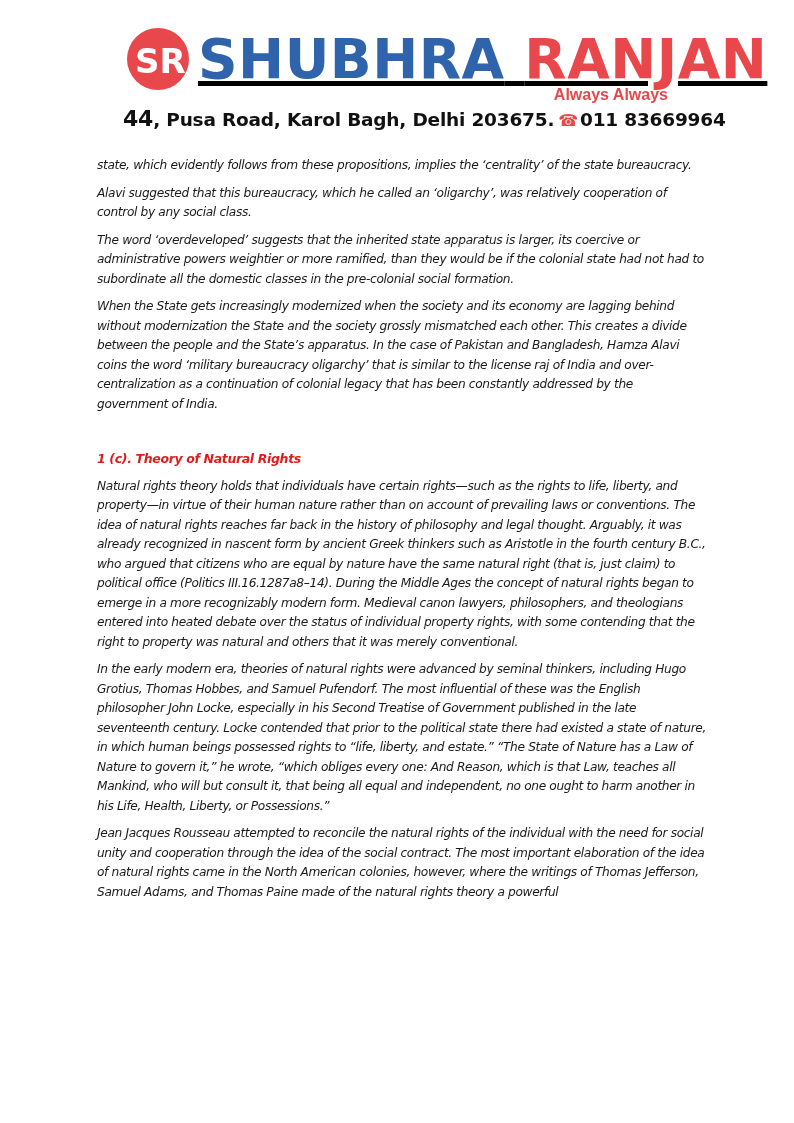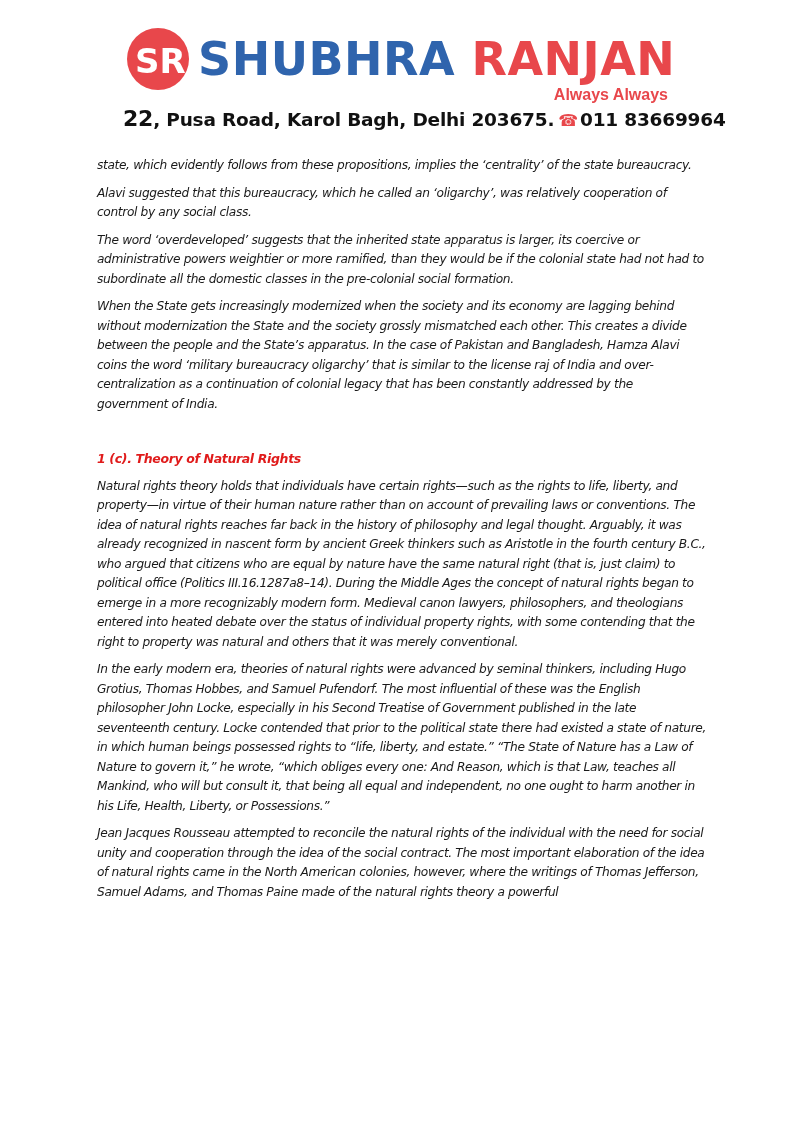--- a/index.html
+++ b/index.html
@@ -8,21 +8,21 @@
 
     .header { position: absolute; left: 124px; top: 26px; width: 570px; height: 108px; }
     .logo-circle {
       position: absolute; left: 3px; top: 2px; width: 62px; height: 62px;
       border-radius: 50%; background: #e8474b;
     }
     .logo-circle svg { position: absolute; left: 0; top: 0; }
     .brand {
       position: absolute; left: 74px; top: 0px;
       font-family: "DejaVu Sans", sans-serif; font-weight: bold;
-      font-size: 46px; line-height: 66px; letter-spacing: 0.5px; white-space: nowrap;
+      font-size: 55px; line-height: 66px; letter-spacing: 0.5px; white-space: nowrap; text-decoration: underline;
     }
     .brand .b1 { color: #2f64ad; }
     .brand .b2 { color: #e8474b; }
     .tagline {
       position: absolute; right: 26px; top: 60px;
       font-family: "Liberation Sans", sans-serif; font-weight: bold;
       font-size: 16px; color: #e8474b; white-space: nowrap;
     }
     .address {
       position: absolute; left: -1px; top: 80px;
@@ -53,21 +53,21 @@
       <svg width="62" height="62" viewBox="0 0 62 62">
         <text x="8" y="45" font-family="DejaVu Sans, sans-serif" font-weight="bold" font-size="34" fill="#ffffff">SR</text>
       </svg>
     </div>
     <div class="brand">
       <span class="b1">SHUBHRA</span>
       <span class="b2">RANJAN</span>
     </div>
     <div class="tagline">Always Always</div>
     <div class="address">
-      <span class="num">22</span><span>, Pusa Road, Karol Bagh, Delhi 203675.</span><span class="phone-icon">☎</span><span>011 83669964</span>
+      <span class="num">44</span><span>, Pusa Road, Karol Bagh, Delhi 203675.</span><span class="phone-icon">☎</span><span>011 83669964</span>
     </div>
   </div>
 
   <div class="content">
     <p>state, which evidently follows from these propositions, implies the ‘centrality’ of the state bureaucracy.</p>
     <p>Alavi suggested that this bureaucracy, which he called an ‘oligarchy’, was relatively cooperation of control by any social class.</p>
     <p>The word ‘overdeveloped’ suggests that the inherited state apparatus is larger, its coercive or administrative powers weightier or more ramified, than they would be if the colonial state had not had to subordinate all the domestic classes in the pre-colonial social formation.</p>
     <p>When the State gets increasingly modernized when the society and its economy are lagging behind without modernization the State and the society grossly mismatched each other. This creates a divide between the people and the State’s apparatus.  In the case of Pakistan and Bangladesh, Hamza Alavi coins the word ‘military bureaucracy oligarchy’ that is similar to the license raj of India and over-centralization as a continuation of colonial legacy that has been constantly addressed by the government of India.</p>
     <h2>1 (c). Theory of Natural Rights</h2>
     <p>Natural rights theory holds that individuals have certain rights—such as the rights to life, liberty, and property—in virtue of their human nature rather than on account of prevailing laws or conventions. The idea of natural rights reaches far back in the history of philosophy and legal thought. Arguably, it was already recognized in nascent form by ancient Greek thinkers such as Aristotle in the fourth century B.C., who argued that citizens who are equal by nature have the same natural right (that is, just claim) to political office (Politics III.16.1287a8–14). During the Middle Ages the concept of natural rights began to emerge in a more recognizably modern form. Medieval canon lawyers, philosophers, and theologians entered into heated debate over the status of individual property rights, with some contending that the right to property was natural and others that it was merely conventional.</p>

